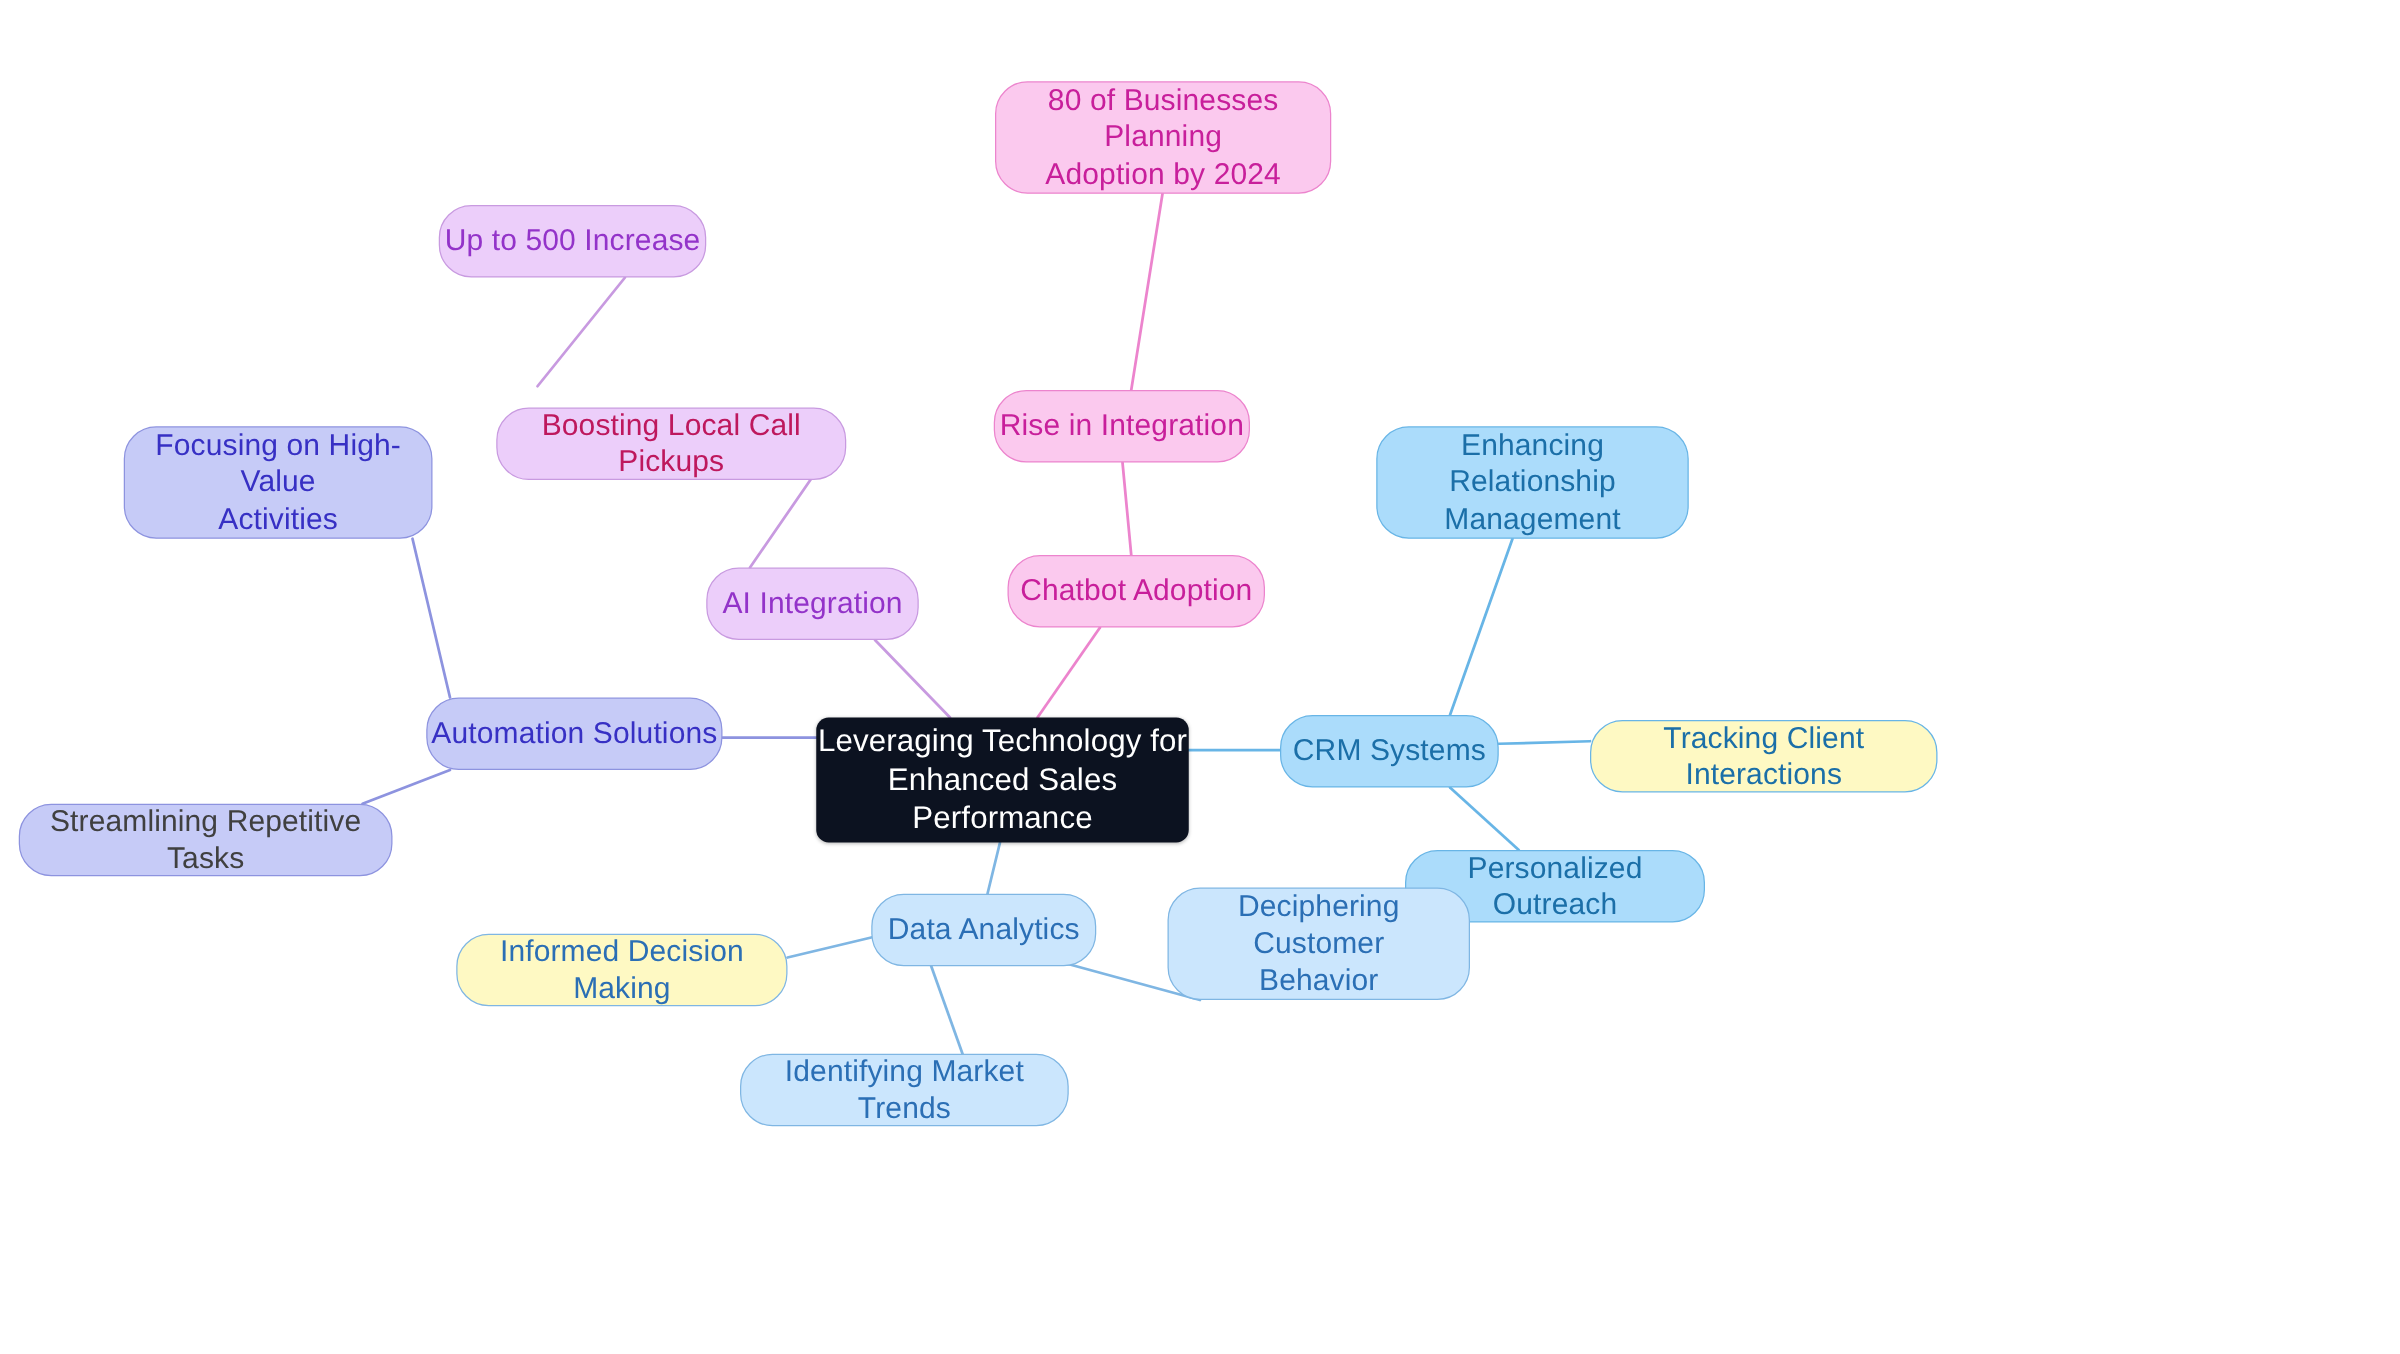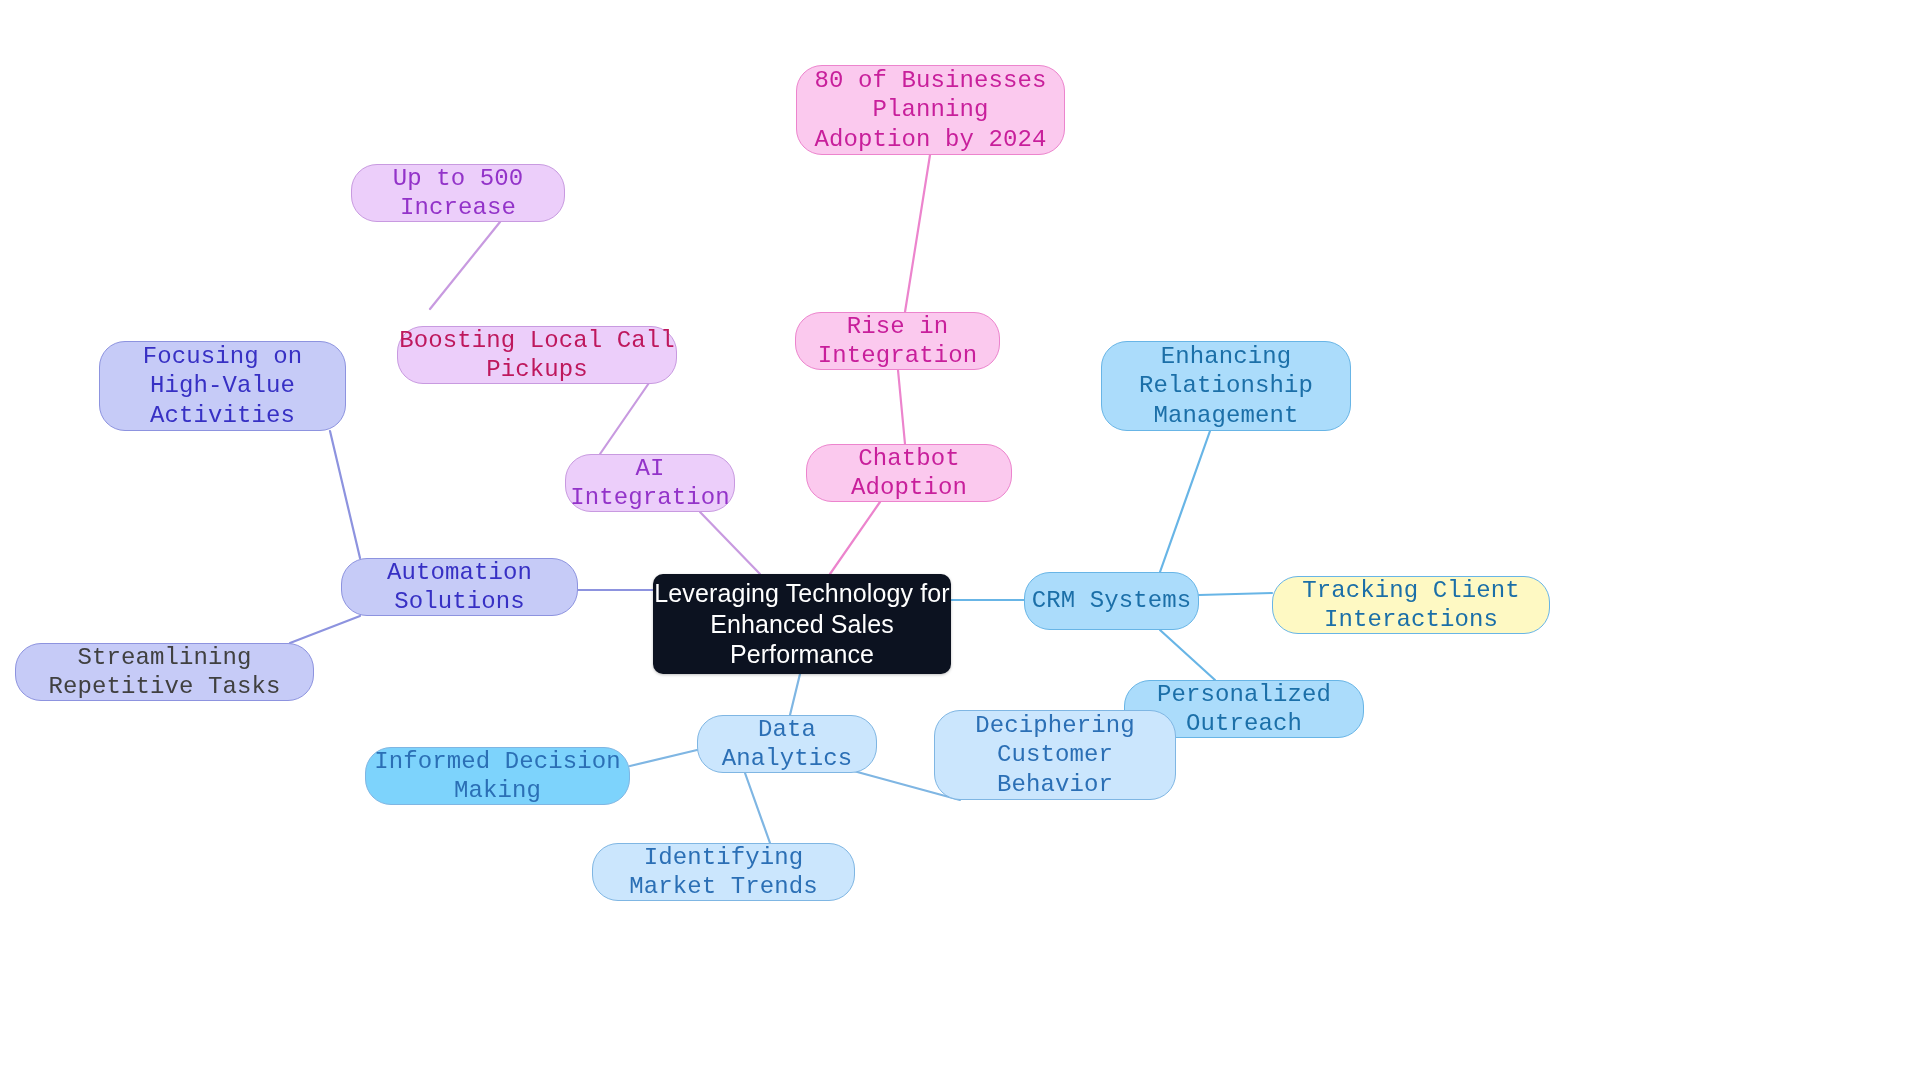--- a/index.html
+++ b/index.html
@@ -43,21 +43,20 @@
   .node.root {
     border-radius: 30px;
     border-width: 0;
     font-size: 25px;
     color: #ffffff;
     background: #0c1220;
     box-shadow: 0 1px 3px rgba(0,0,0,0.25);
   }
   .node.leaf, .node.branch {
     font-size: 24px;
-    font-family: Liberation Mono, monospace;
   }
 </style>
 </head>
 <body>
 
 <div id="canvas">
   <svg id="edge-layer" viewBox="0 0 1920 1083" preserveAspectRatio="none">
       <line x1="760" y1="574" x2="700" y2="512" stroke="#c89ae0" stroke-width="2.2" stroke-linecap="round"></line>
       <line x1="600" y1="454" x2="660" y2="367" stroke="#c89ae0" stroke-width="2.2" stroke-linecap="round"></line>
       <line x1="430" y1="309" x2="500" y2="222" stroke="#c89ae0" stroke-width="2.2" stroke-linecap="round"></line>
@@ -89,18 +88,18 @@
       <div class="node branch" style="left: 341px; top: 558px; width: 237px; height: 58px; background: rgb(198, 203, 247); border-color: rgb(141, 147, 223); color: rgb(55, 48, 196);">Automation Solutions</div>
       <div class="node leaf" style="left: 99px; top: 341px; width: 247px; height: 90px; background: rgb(198, 203, 247); border-color: rgb(141, 147, 223); color: rgb(55, 48, 196);">Focusing on High-Value
 Activities</div>
       <div class="node leaf" style="left: 15px; top: 643px; width: 299px; height: 58px; background: rgb(198, 203, 247); border-color: rgb(141, 147, 223); color: #404040;">Streamlining Repetitive Tasks</div>
       <div class="node branch" style="left: 1024px; top: 572px; width: 175px; height: 58px; background: rgb(171, 220, 251); border-color: rgb(104, 181, 230); color: rgb(27, 111, 168);">CRM Systems</div>
       <div class="node leaf" style="left: 1101px; top: 341px; width: 250px; height: 90px; background: rgb(171, 220, 251); border-color: rgb(104, 181, 230); color: rgb(27, 111, 168);">Enhancing Relationship
 Management</div>
       <div class="node leaf" style="left: 1272px; top: 564px; width: 278px; height: 58px; background: #fef9c3; border-color: rgb(104, 181, 230); color: rgb(27, 111, 168); margin-top: 12px;">Tracking Client Interactions</div>
       <div class="node leaf" style="left: 1124px; top: 680px; width: 240px; height: 58px; background: rgb(171, 220, 251); border-color: rgb(104, 181, 230); color: rgb(27, 111, 168);">Personalized Outreach</div>
       <div class="node branch" style="left: 697px; top: 715px; width: 180px; height: 58px; background: rgb(203, 230, 253); border-color: rgb(127, 182, 227); color: rgb(43, 111, 181);">Data Analytics</div>
-      <div class="node leaf" style="left: 365px; top: 747px; width: 265px; height: 58px; background: #7dd3fc; border-color: rgb(127, 182, 227); color: rgb(43, 111, 181);">Informed Decision Making</div>
+      <div class="node leaf" style="left: 365px; top: 747px; width: 265px; height: 58px; background: #fef9c3; border-color: rgb(127, 182, 227); color: rgb(43, 111, 181);">Informed Decision Making</div>
       <div class="node leaf" style="left: 592px; top: 843px; width: 263px; height: 58px; background: rgb(203, 230, 253); border-color: rgb(127, 182, 227); color: rgb(43, 111, 181);">Identifying Market Trends</div>
       <div class="node leaf" style="left: 934px; top: 710px; width: 242px; height: 90px; background: rgb(203, 230, 253); border-color: rgb(127, 182, 227); color: rgb(43, 111, 181);">Deciphering Customer
 Behavior</div>
     </div>
 </div>
 
 </body></html>

